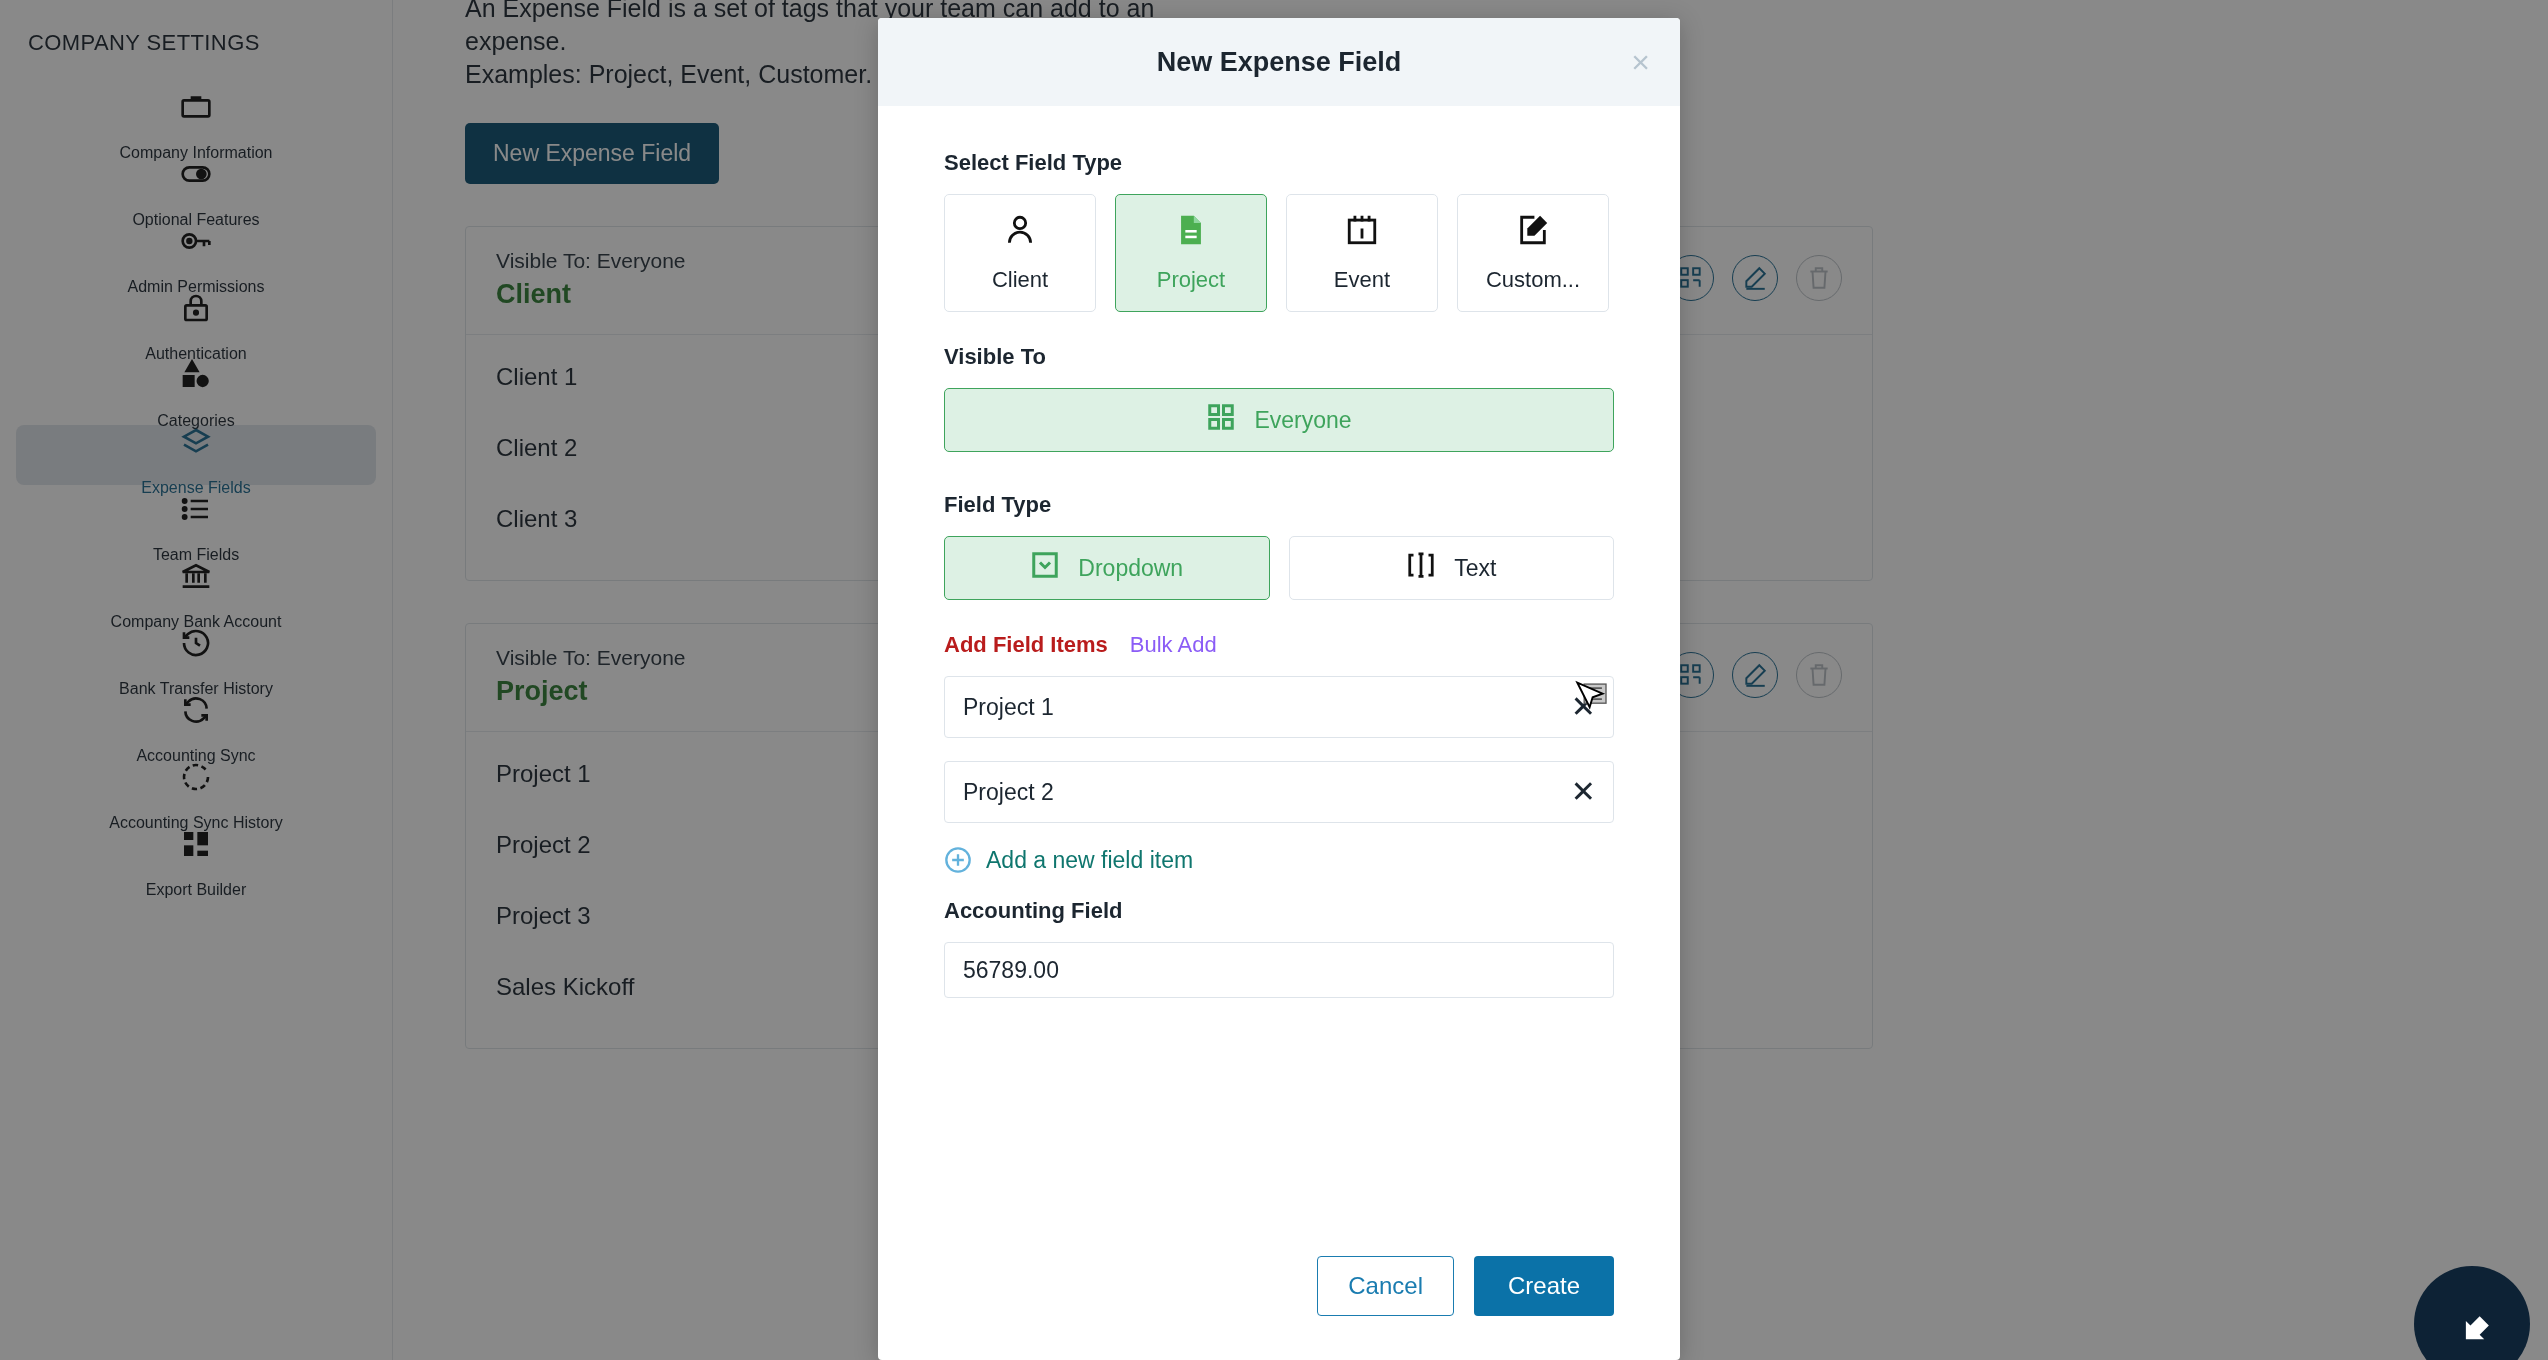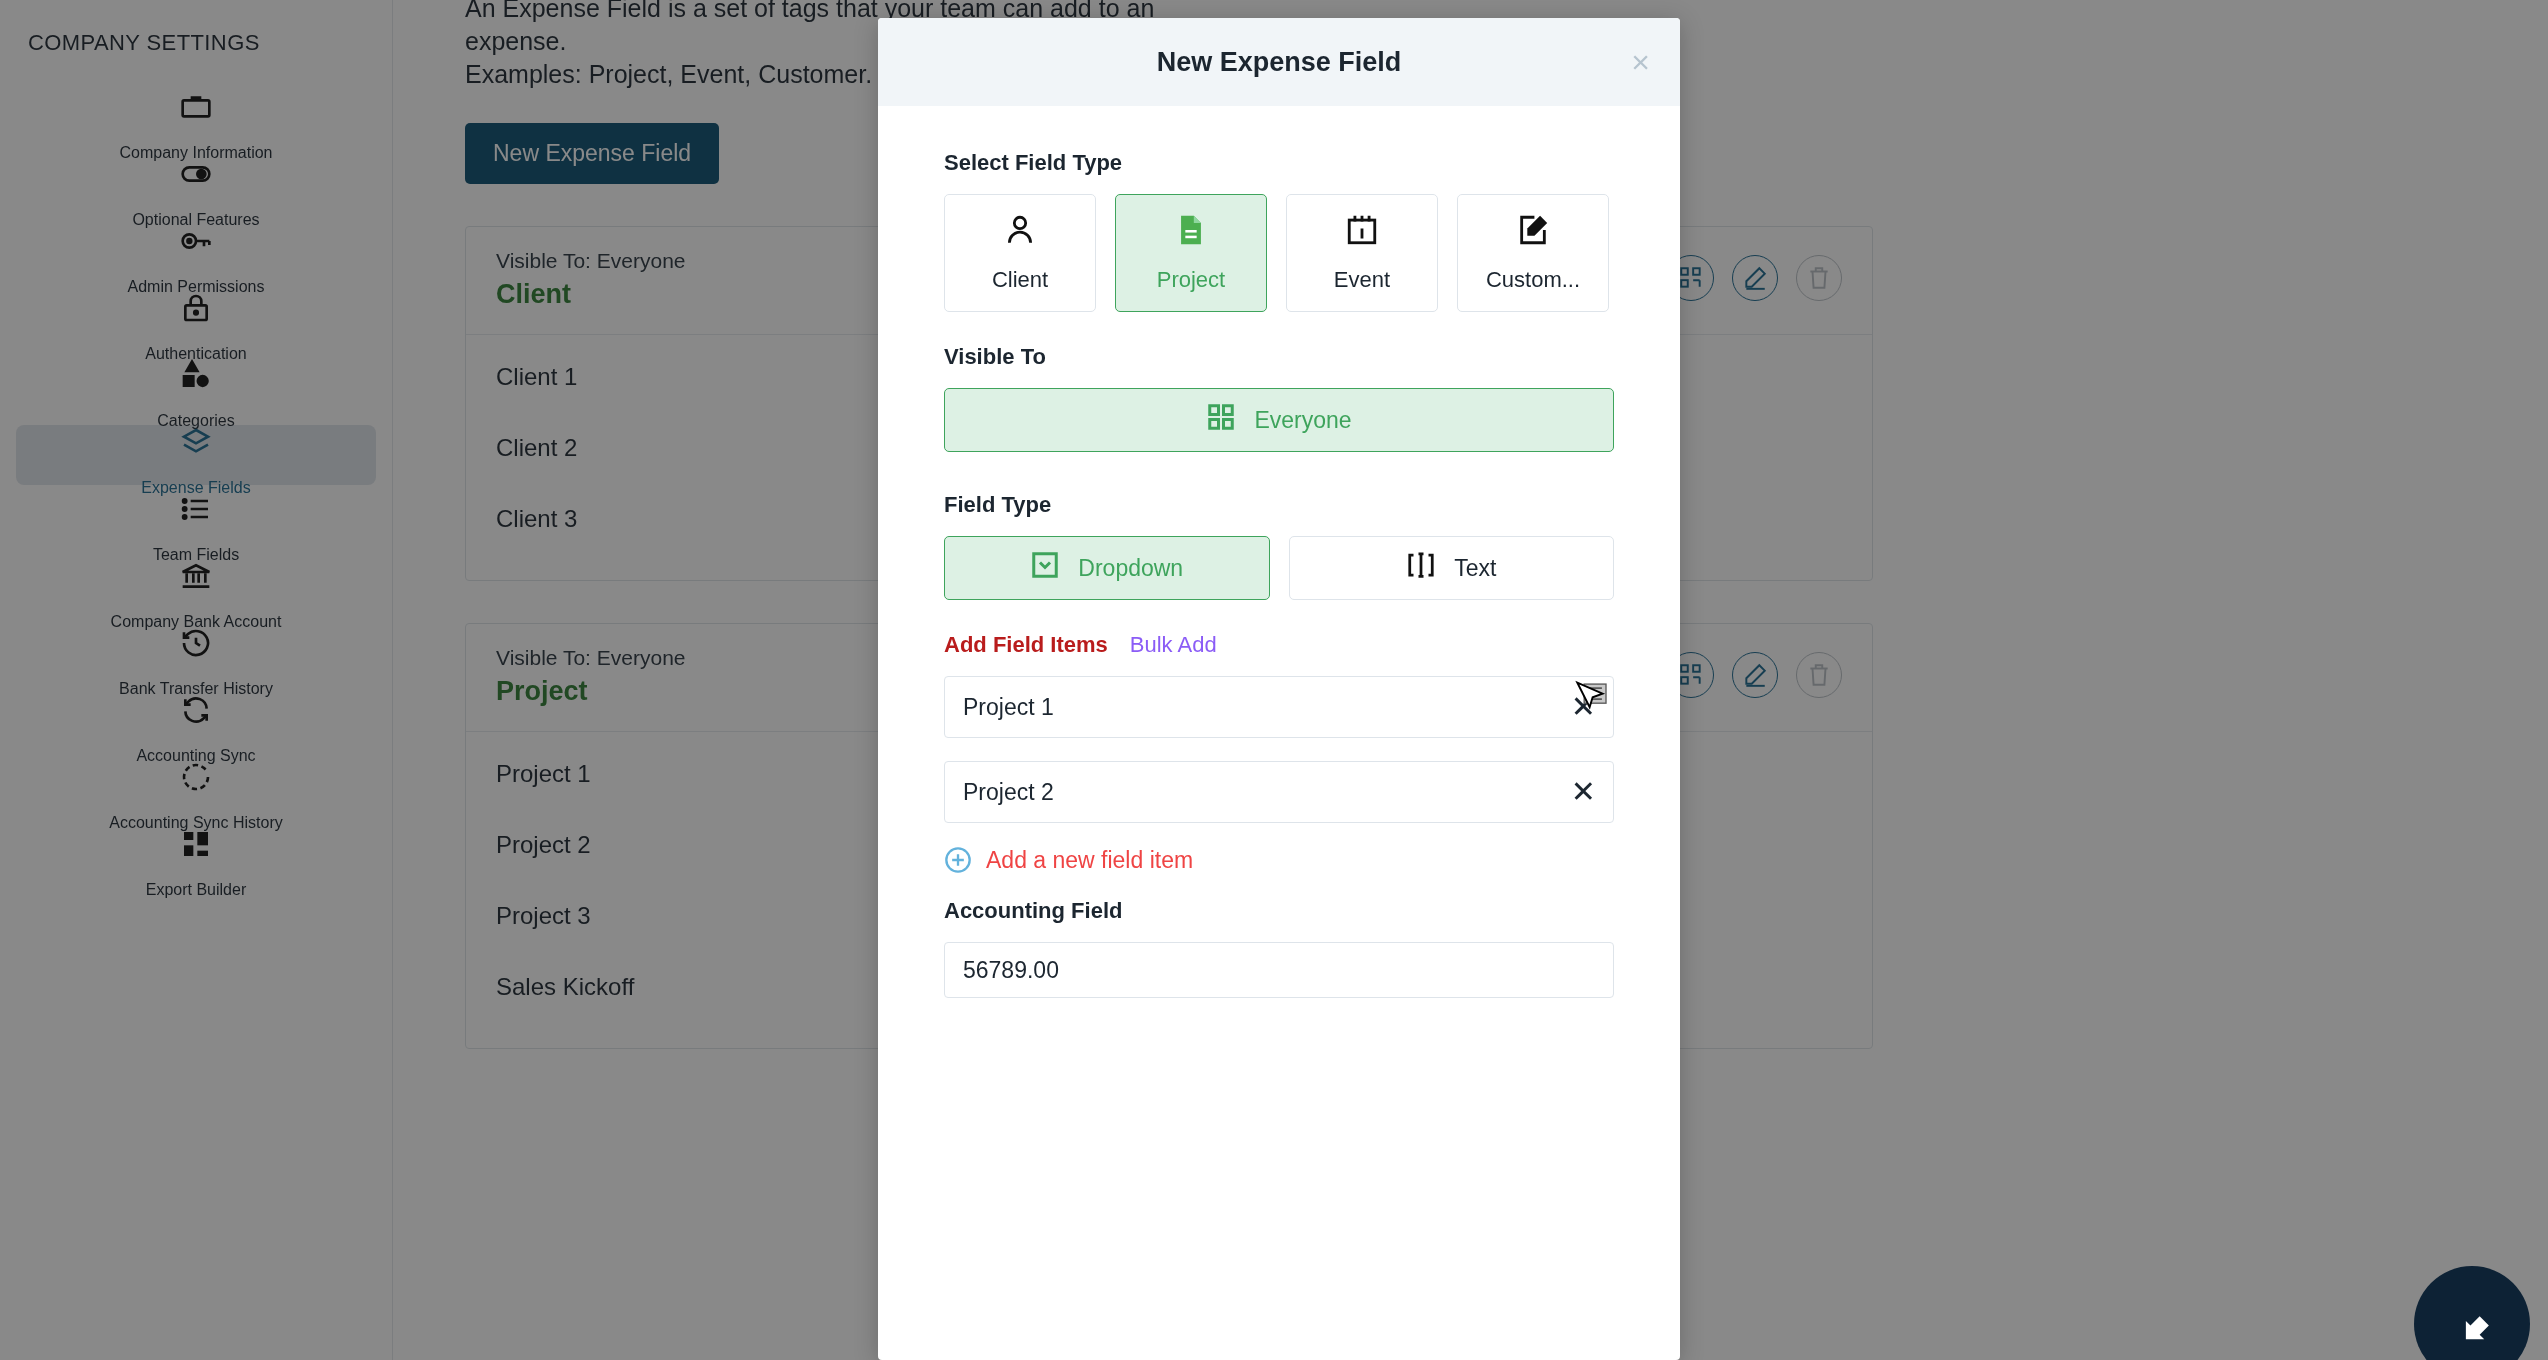--- a/index.html
+++ b/index.html
@@ -129,21 +129,21 @@
     position: absolute; right: 18px; top: 50%; transform: translateY(-50%);
     font-size: 30px; color: #1c2630; cursor: pointer; line-height: 1; font-weight: 300;
   }
   .cursor-badge {
     position: absolute; right: 6px; top: 4px; width: 34px; height: 30px;
     pointer-events: none;
   }
 
   .add-link { display: flex; align-items: center; gap: 14px; margin: 12px 0 0 0; cursor: pointer; }
   .add-link .plus { width: 28px; height: 28px; }
-  .add-link .txt { font-size: 23px; color: #ef4444; }
+  .add-link .txt { font-size: 23px; color: #0f766e; }
 
   .acct-input {
     width: 100%; height: 56px; border: 1px solid #dee4ea; border-radius: 4px;
     padding: 0 18px; font-size: 23px; color: #1c2630;
     font-family: "Liberation Sans", sans-serif; background: #fff;
   }
 
   .modal-foot {
     flex: 0 0 auto; padding: 0 66px 44px 66px;
     display: flex; justify-content: flex-end; gap: 20px; margin-top: auto;
@@ -538,15 +538,19 @@
         </span>
         <span class="txt">Add a new field item</span>
       </div>
 
       <div class="spacer-24"></div>
 
       <div class="sec-label">Accounting Field</div>
       <input class="acct-input" value="56789.00" style="">
     </div>
 
+    <div class="modal-foot">
+      <button class="btn-cancel">Cancel</button>
+      <button class="btn-create">Create</button>
+    </div>
   </div>
 
 </div>
 
 </body></html>

